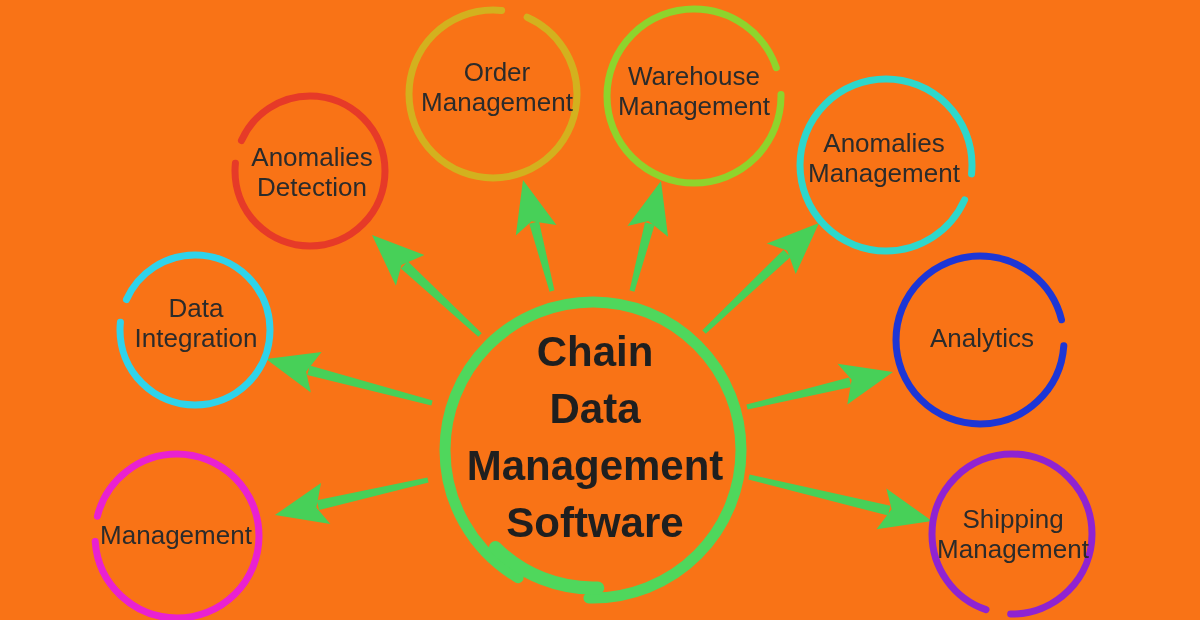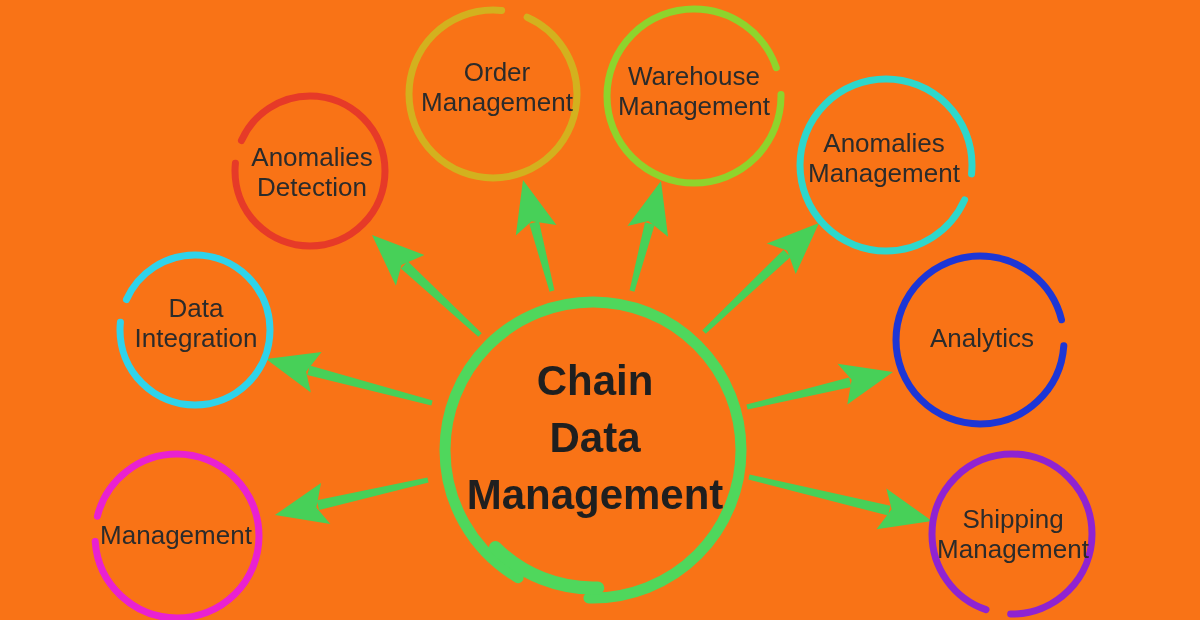--- a/index.html
+++ b/index.html
@@ -102,15 +102,16 @@
 
   <div class="node-label" style="left:1013px;top:534px">
     <span>Shipping</span>
     <span>Management</span>
   </div>
 
   <div class="center-label" style="left:595px;top:437px">
     <span>Chain</span>
     <span>Data</span>
     <span>Management</span>
+    <span>Software</span>
   </div>
 
 </div>
 
 </body></html>

